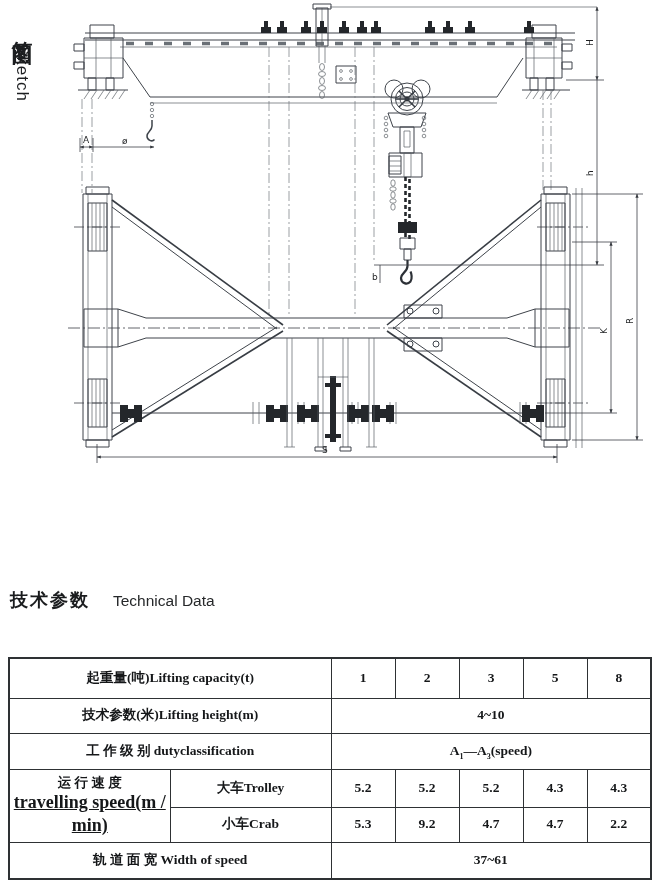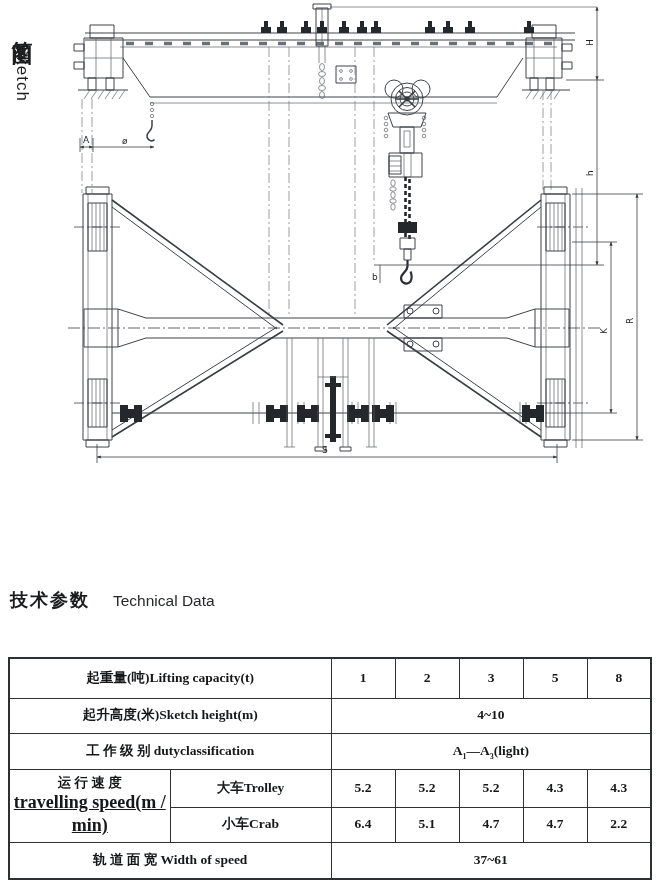--- a/index.html
+++ b/index.html
@@ -342,43 +342,43 @@
   <tbody>
       <tr style="height:40px">
     <td colspan="2">起重量(吨)Lifting capacity(t)</td>
     <td>1</td>
     <td>2</td>
     <td>3</td>
     <td>5</td>
     <td>8</td>
   </tr>
   <tr style="height:35px">
-    <td colspan="2">起升高度(米)Sketch height(m)</td>
+    <td colspan="2">技术参数(米)Lifting height(m)</td>
     <td colspan="5">4~10</td>
   </tr>
   <tr style="height:36px">
     <td colspan="2">工 作 级 别  dutyclassification</td>
-    <td colspan="5"><span>A</span><sub class="duty-sub">1</sub><span>—A</span><sub class="duty-sub">3</sub><span>(light)</span></td>
+    <td colspan="5"><span>A</span><sub class="duty-sub">1</sub><span>—A</span><sub class="duty-sub">3</sub><span>(speed)</span></td>
   </tr>
   <tr style="height:38px">
     <td rowspan="2">
       <div>运 行 速 度</div>
       <div class="speed-en">travelling speed(m / min)</div>
     </td>
     <td>大车Trolley</td>
     <td>5.2</td>
     <td>5.2</td>
     <td>5.2</td>
     <td>4.3</td>
     <td>4.3</td>
   </tr>
   <tr style="height:35px">
     <td>小车Crab</td>
-    <td>6.4</td>
-    <td>5.1</td>
+    <td>5.3</td>
+    <td>9.2</td>
     <td>4.7</td>
     <td>4.7</td>
     <td>2.2</td>
   </tr>
   <tr style="height:37px">
     <td colspan="2">轨 道 面 宽 Width of speed</td>
     <td colspan="5">37~61</td>
   </tr>
 </tbody>
   </table>

